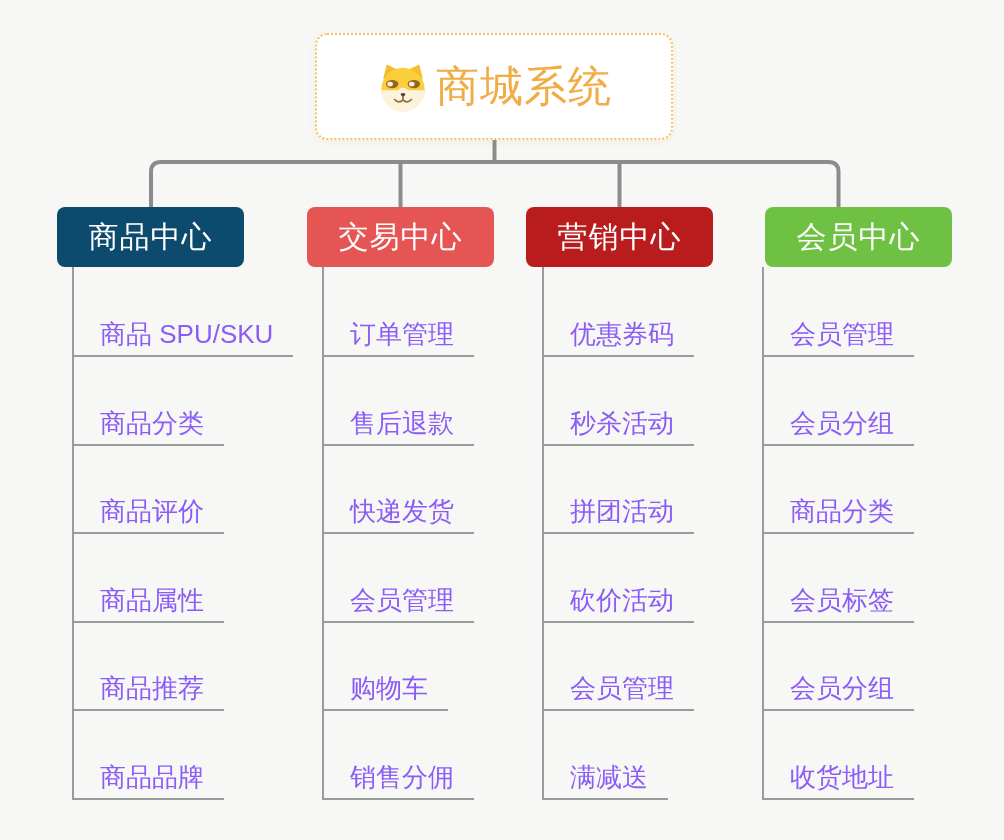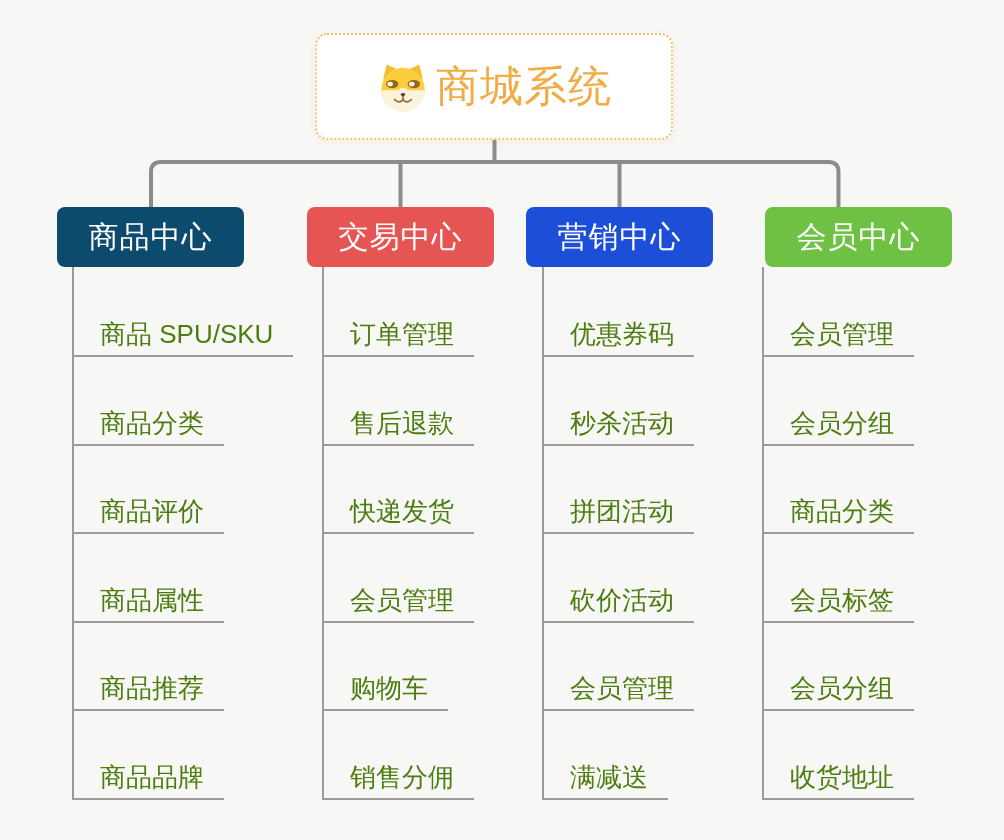--- a/index.html
+++ b/index.html
@@ -61,21 +61,21 @@
     background:#9b9b9b;
   }
   .b0 .branch-vline{left:72px}
   .b1 .branch-vline{left:322px}
   .b2 .branch-vline{left:542px}
   .b3 .branch-vline{left:762px}
   
   .leaf-item{
     position:absolute;
     font-size:26px;
-    color:#4d7c0f;
+    color:#8b5cf6;
     line-height:30px;
     padding:0 20px 6px 28px;
     border-bottom:2px solid #9b9b9b;
     white-space:nowrap;
     cursor:pointer;
   }
   .b0 .leaf-item{left:72px}
   .b1 .leaf-item{left:322px}
   .b2 .leaf-item{left:542px}
   .b3 .leaf-item{left:762px}
@@ -131,21 +131,21 @@
     <div class="branch-vline"></div>
     <div class="leaf-item r0">订单管理</div>
     <div class="leaf-item r1">售后退款</div>
     <div class="leaf-item r2">快递发货</div>
     <div class="leaf-item r3">会员管理</div>
     <div class="leaf-item r4">购物车</div>
     <div class="leaf-item r5">销售分佣</div>
   </div>
 
   <div class="branch b2">
-    <div class="branch-box" style="background-color: #1d4ed8;">营销中心</div>
+    <div class="branch-box" style="background-color: #b91c1c;">营销中心</div>
     <div class="branch-vline"></div>
     <div class="leaf-item r0">优惠券码</div>
     <div class="leaf-item r1">秒杀活动</div>
     <div class="leaf-item r2">拼团活动</div>
     <div class="leaf-item r3">砍价活动</div>
     <div class="leaf-item r4">会员管理</div>
     <div class="leaf-item r5">满减送</div>
   </div>
 
   <div class="branch b3">

